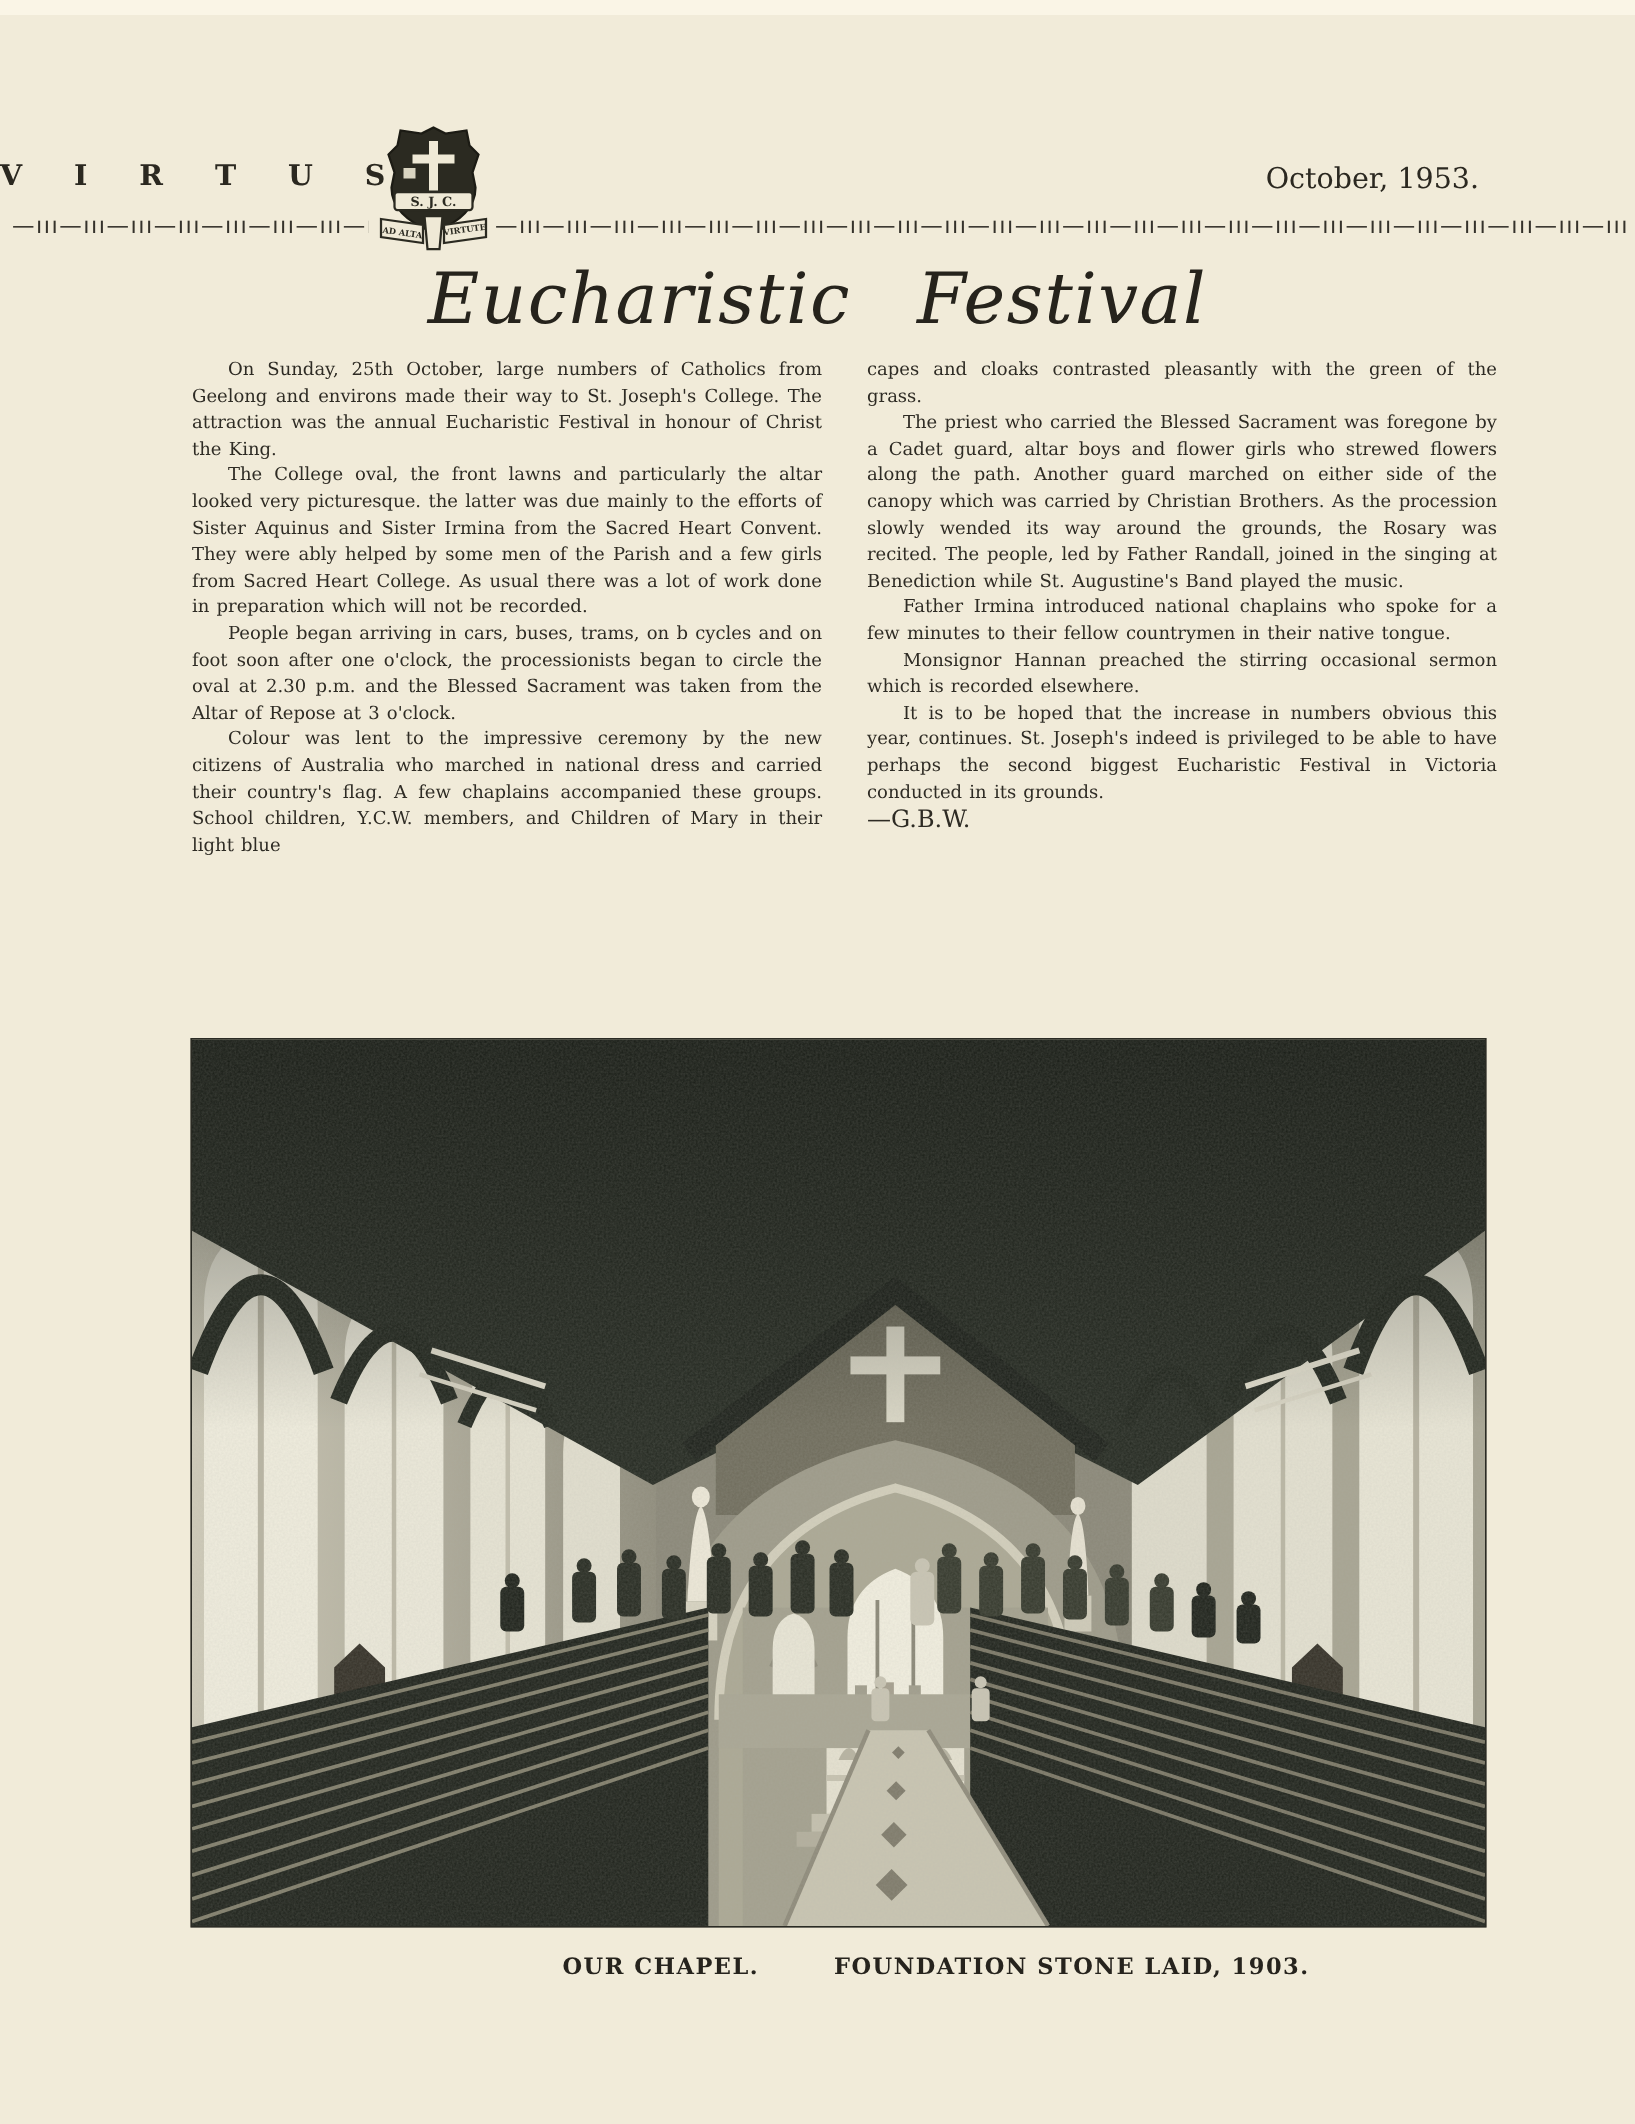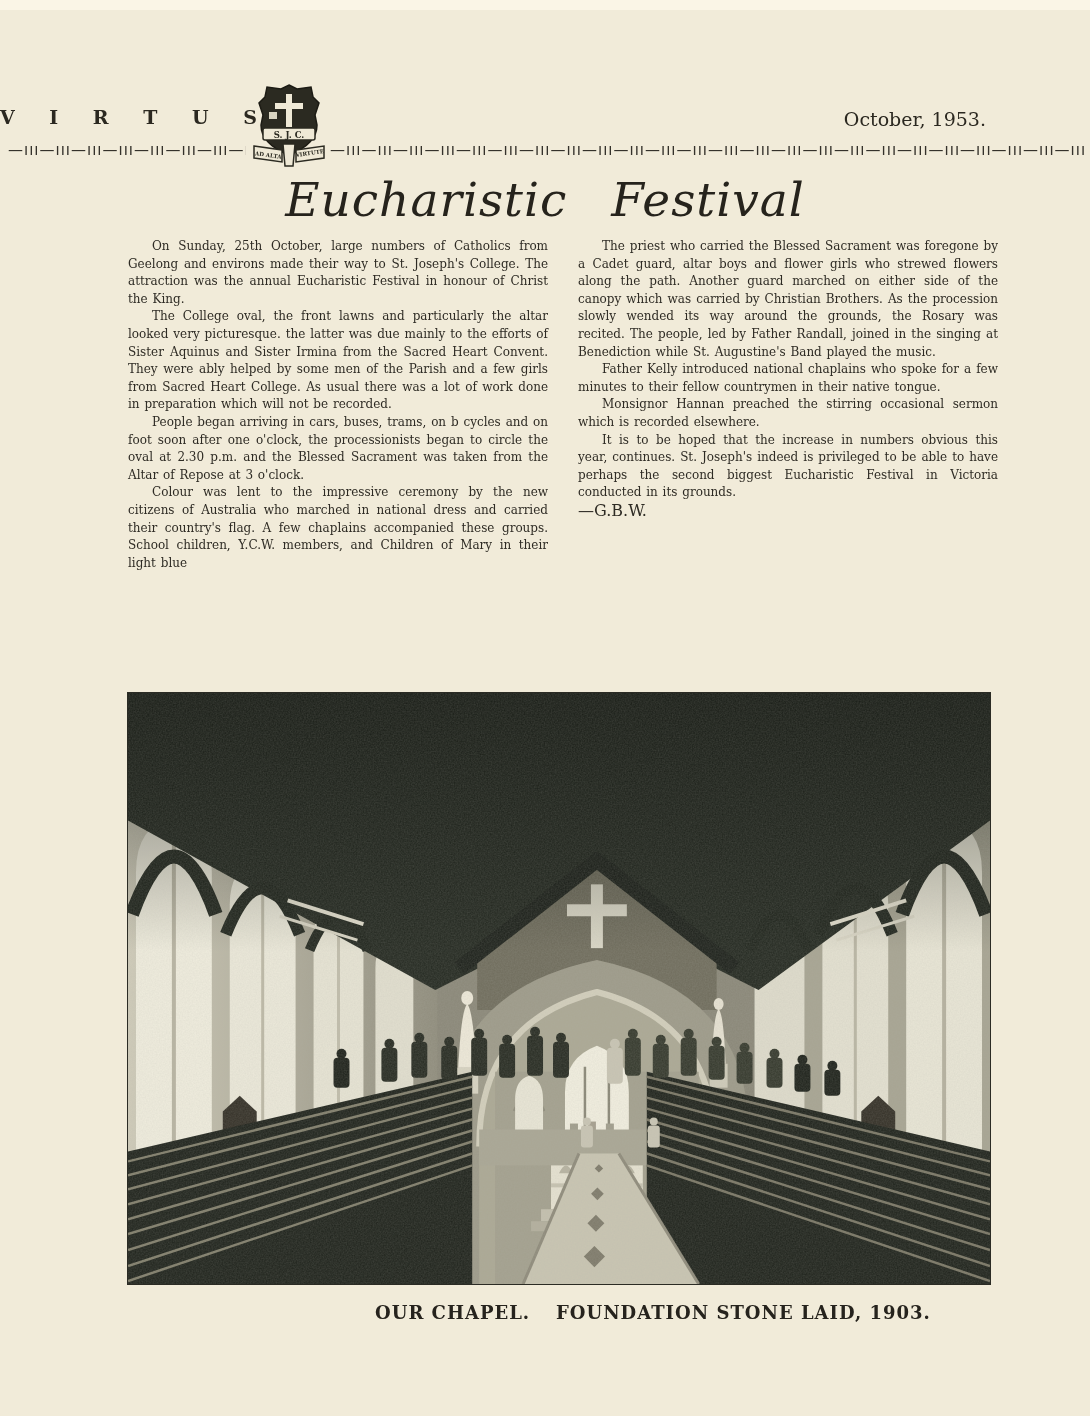--- a/index.html
+++ b/index.html
@@ -26,21 +26,21 @@
   .para{margin:0;text-align:justify;text-indent:24px;font-size:12px;line-height:17.6px;
         word-spacing:1px;color:#2e2b24;}
   .para.cont{text-indent:0;}
   .byline{margin:0;text-align:left;padding-right:14px;font-size:16px;line-height:17.6px;color:#2e2b24;}
   
   .photo{position:absolute;left:127px;top:692px;width:864px;height:593px;background:#8a8778;
          border:1px solid #2b2b24;box-sizing:border-box;}
   .photo svg{display:block;width:100%;height:100%;}
   
   .caption{position:absolute;left:127px;top:1302px;width:864px;height:30px;font-weight:bold;
-           font-size:18px;letter-spacing:1px;color:#26231d;}
+           font-size:15px;letter-spacing:1px;color:#26231d;}
   .caption .c1{position:absolute;left:248px;top:0;}
   .caption .c2{position:absolute;left:429px;top:0;}
 </style>
 </head>
 <body>
 
 <div id="page">
 
   <div class="crest">
     <svg viewBox="0 0 74 88">
@@ -68,22 +68,23 @@
   </div>
 
   <div class="col left">
     <p class="para">On Sunday, 25th October, large numbers of Catholics from Geelong and environs made their way to St. Joseph's College. The attraction was the annual Eucharistic Festival in honour of Christ the King.</p>
     <p class="para">The College oval, the front lawns and particularly the altar looked very picturesque. the latter was due mainly to the efforts of Sister Aquinus and Sister Irmina from the Sacred Heart Convent. They were ably helped by some men of the Parish and a few girls from Sacred Heart College. As usual there was a lot of work done in preparation which will not be recorded.</p>
     <p class="para">People began arriving in cars, buses, trams, on b cycles and on foot soon after one o'clock, the processionists began to circle the oval at 2.30 p.m. and the Blessed Sacrament was taken from the Altar of Repose at 3 o'clock.</p>
     <p class="para">Colour was lent to the impressive ceremony by the new citizens of Australia who marched in national dress and carried their country's flag. A few chaplains accompanied these groups. School children, Y.C.W. members, and Children of Mary in their light blue</p>
   </div>
 
   <div class="col right">
+    <p class="para cont">capes and cloaks contrasted pleasantly with the green of the grass.</p>
     <p class="para">The priest who carried the Blessed Sacrament was foregone by a Cadet guard, altar boys and flower girls who strewed flowers along the path. Another guard marched on either side of the canopy which was carried by Christian Brothers. As the procession slowly wended its way around the grounds, the Rosary was recited. The people, led by Father Randall, joined in the singing at Benediction while St. Augustine's Band played the music.</p>
-    <p class="para">Father Kelly introduced national chaplains who spoke for a few minutes to their fellow countrymen in their native tongue.</p>
+    <p class="para">Father Irmina introduced national chaplains who spoke for a few minutes to their fellow countrymen in their native tongue.</p>
     <p class="para">Monsignor Hannan preached the stirring occasional sermon which is recorded elsewhere.</p>
     <p class="para">It is to be hoped that the increase in numbers obvious this year, continues. St. Joseph's indeed is privileged to be able to have perhaps the second biggest Eucharistic Festival in Victoria conducted in its grounds.</p>
     <p class="byline">—G.B.W.</p>
   </div>
 
   <div class="photo" title="Black-and-white interior of the chapel: dark vaulted ceiling, bright arched windows along both walls, central pointed arch framing the altar, rows of wooden pews and a patterned centre aisle with people standing">
     <svg viewBox="0 0 864 593" preserveAspectRatio="none">
       <defs>
         <linearGradient id="wallL" x1="0" y1="0" x2="1" y2="0">
           <stop offset="0" stop-color="#cfcbb9"></stop>

